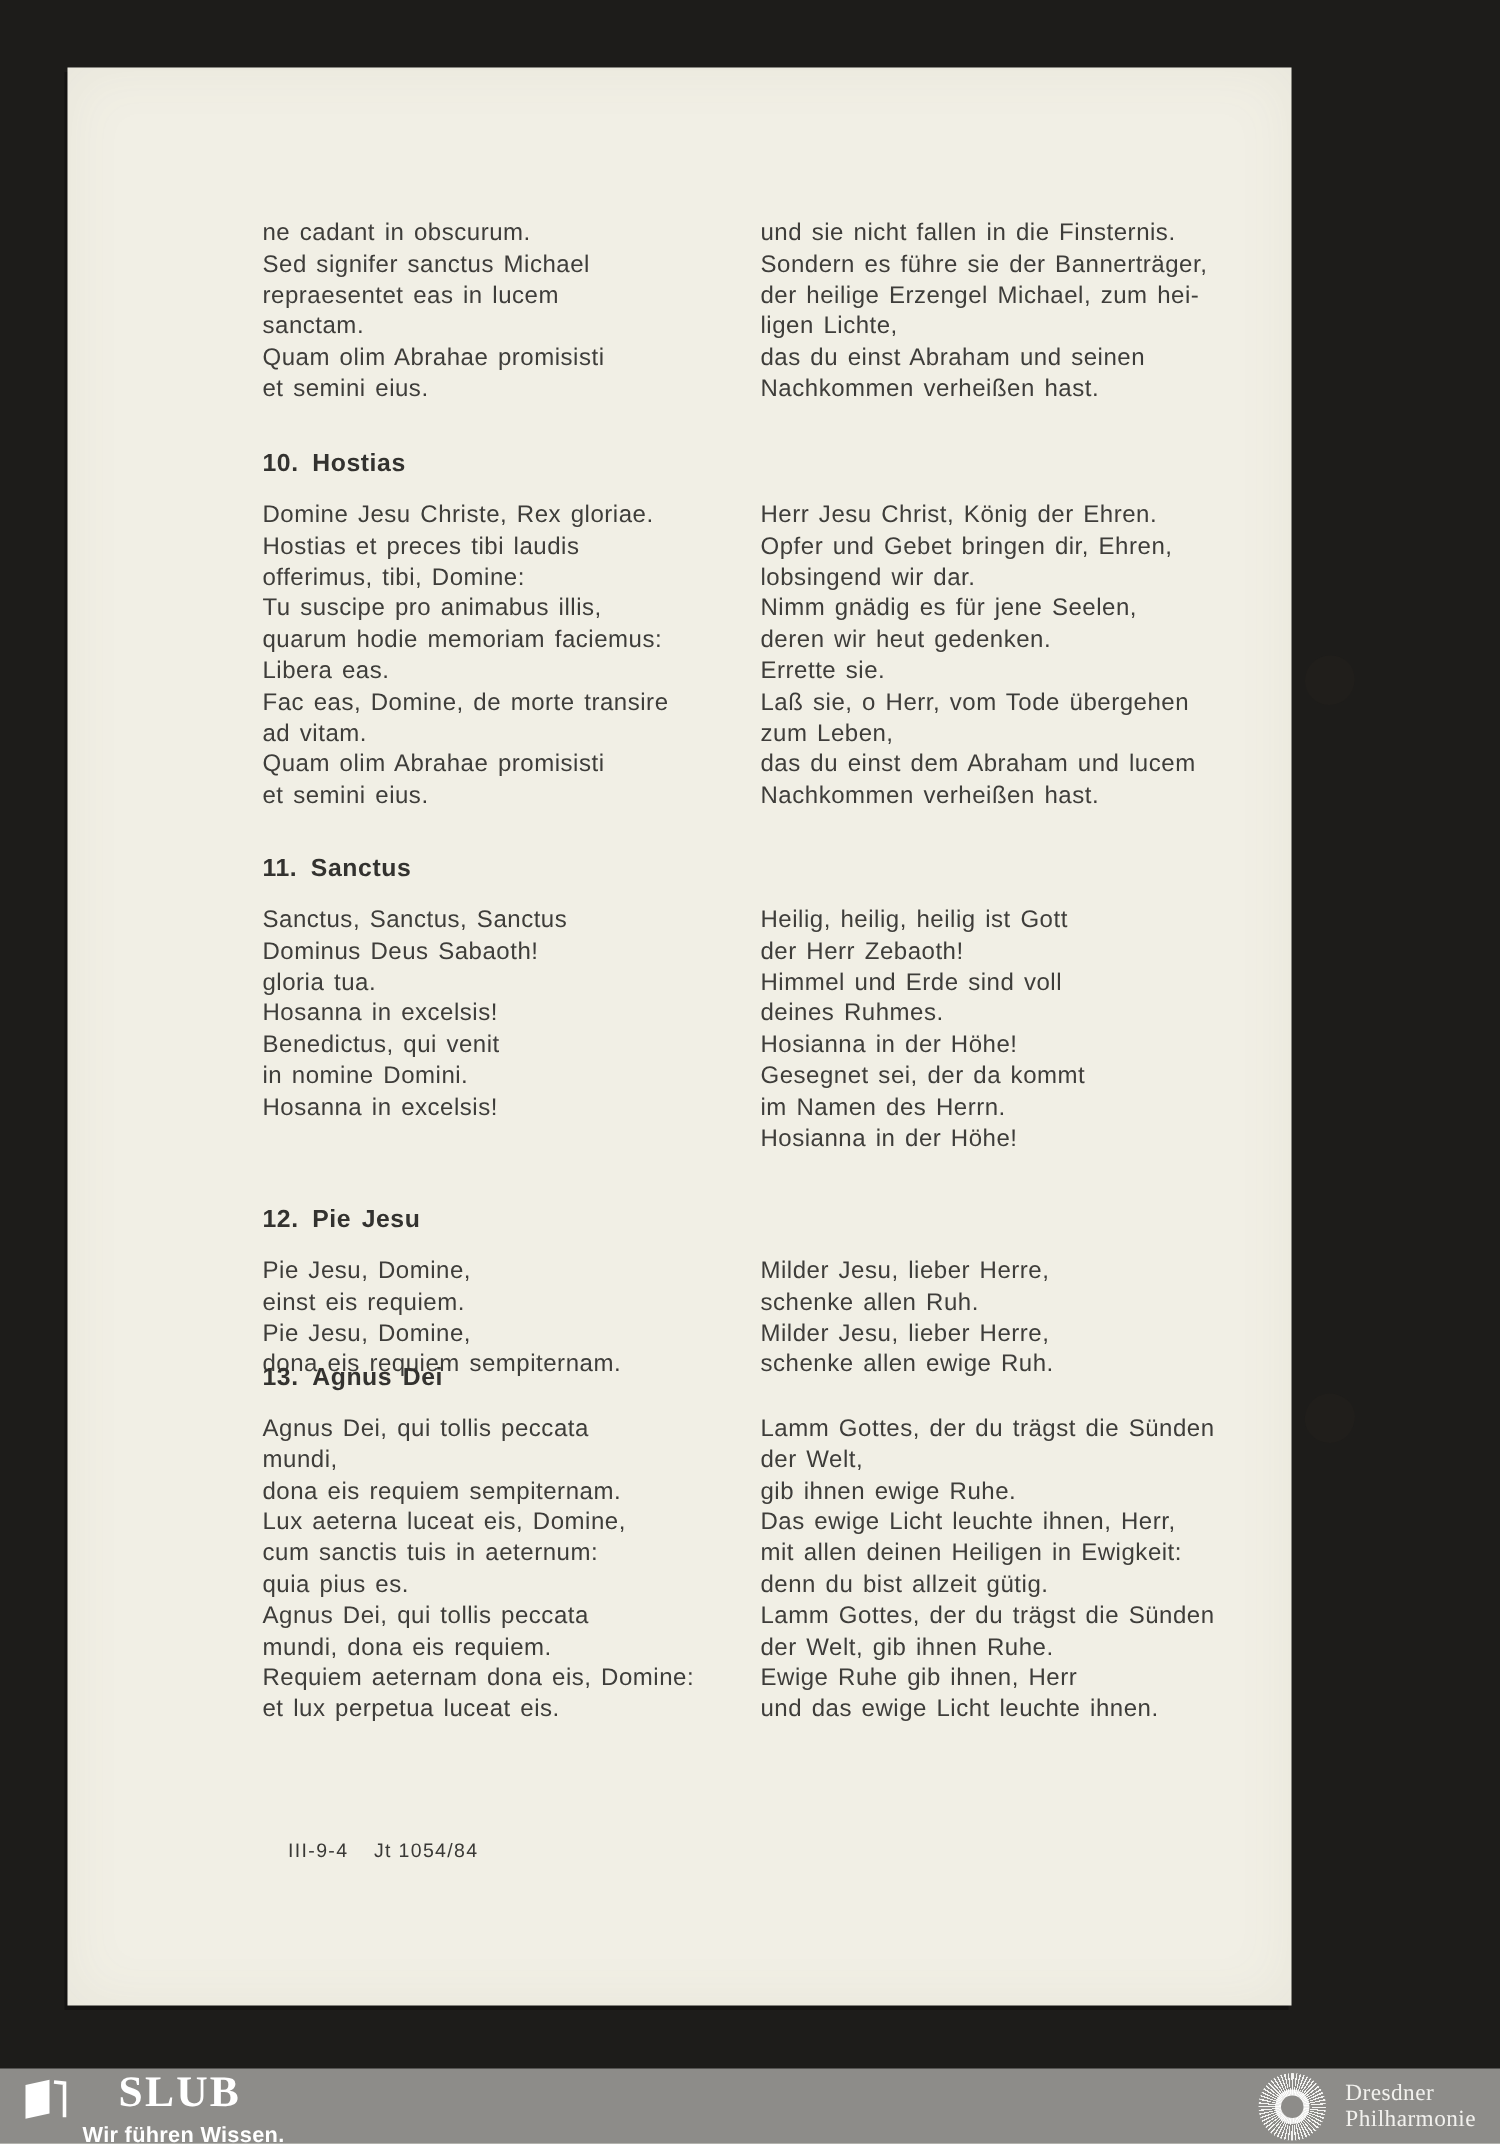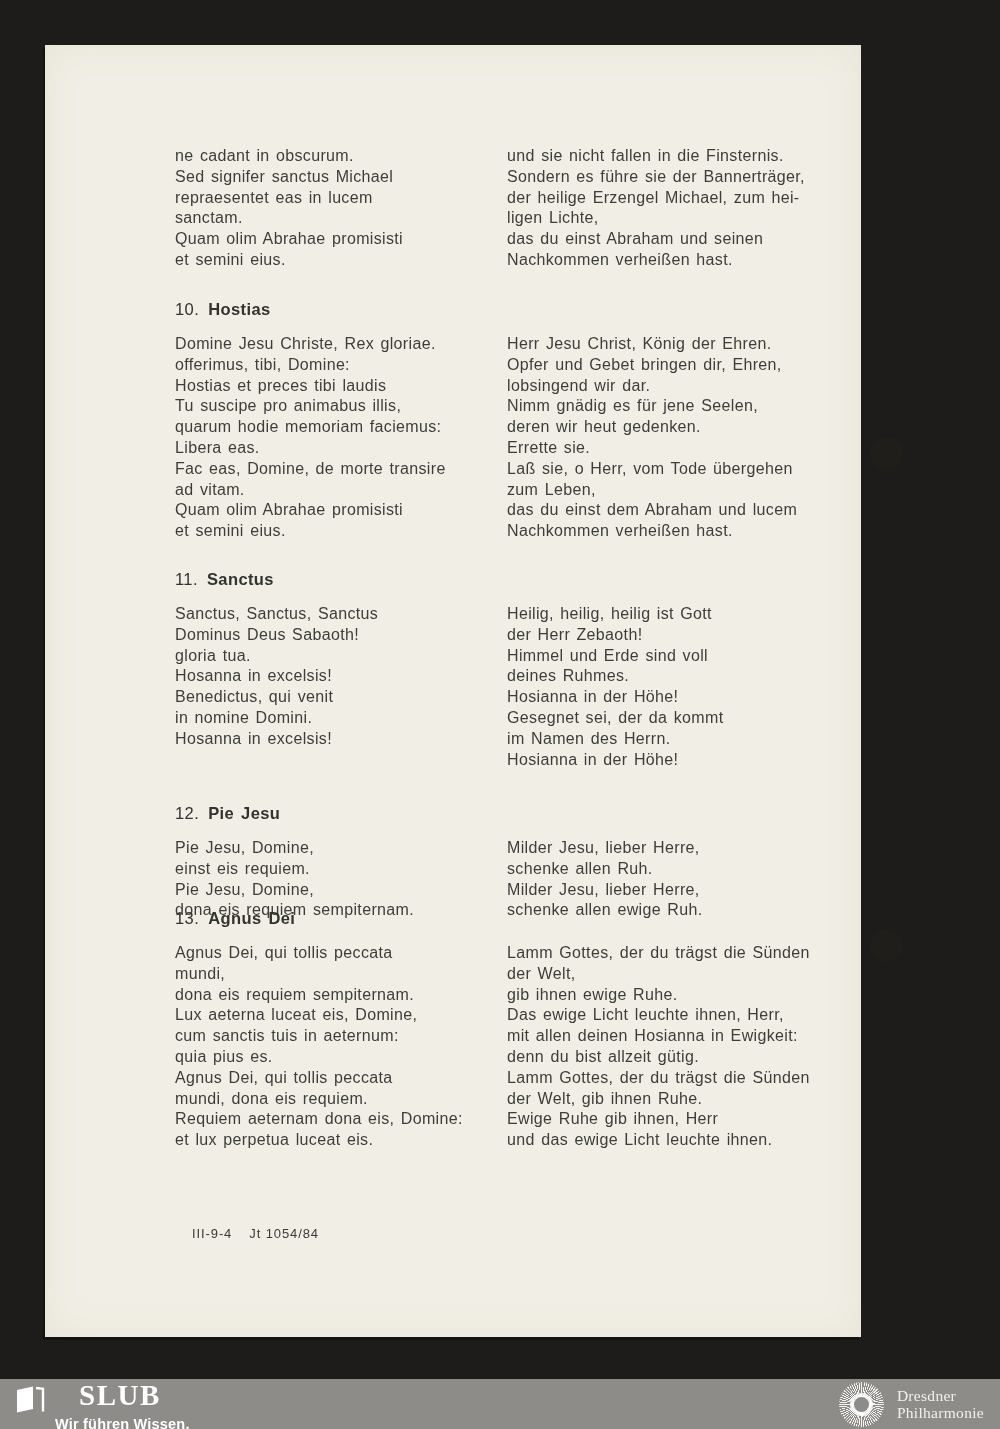--- a/index.html
+++ b/index.html
@@ -26,21 +26,21 @@
     left: 130px; right: 55px;
   }
   .heading {
     height: 22px;
     margin-bottom: 12px;
     font-size: 16.5px;
     color: #33322f;
     letter-spacing: 0.4px;
     word-spacing: 2px;
   }
-  .heading .num { font-weight: normal; margin-right: 9px; }
+  .heading .num { font-weight: bold; margin-right: 9px; }
   .heading .ttl { font-weight: bold; }
   .cols { display: flex; }
   .col-latin { width: 332px; flex: 0 0 332px; }
   .col-german { flex: 1; }
   .line {
     font-size: 16px;
     line-height: 20.8px;
     color: #3e3d3a;
     letter-spacing: 0.35px;
     word-spacing: 1.6px;
@@ -151,22 +151,22 @@
       </div>
     </section>
 
     <section class="sec" style="top:255px">
       <div class="heading">
         <span class="num">10.</span><span class="ttl">Hostias</span>
       </div>
       <div class="cols">
         <div class="col-latin">
             <div class="line">Domine Jesu Christe, Rex gloriae.</div>
+            <div class="line">Hostias et preces tibi laudis</div>
             <div class="line">offerimus, tibi, Domine:</div>
-            <div class="line">Hostias et preces tibi laudis</div>
             <div class="line">Tu suscipe pro animabus illis,</div>
             <div class="line">quarum hodie memoriam faciemus:</div>
             <div class="line">Libera eas.</div>
             <div class="line">Fac eas, Domine, de morte transire</div>
             <div class="line">ad vitam.</div>
             <div class="line">Quam olim Abrahae promisisti</div>
             <div class="line">et semini eius.</div>
           </div>
         <div class="col-german">
             <div class="line">Herr Jesu Christ, König der Ehren.</div>
@@ -245,21 +245,21 @@
             <div class="line">Agnus Dei, qui tollis peccata</div>
             <div class="line">mundi, dona eis requiem.</div>
             <div class="line">Requiem aeternam dona eis, Domine:</div>
             <div class="line">et lux perpetua luceat eis.</div>
           </div>
         <div class="col-german">
             <div class="line">Lamm Gottes, der du trägst die Sünden</div>
             <div class="line">der Welt,</div>
             <div class="line">gib ihnen ewige Ruhe.</div>
             <div class="line">Das ewige Licht leuchte ihnen, Herr,</div>
-            <div class="line">mit allen deinen Hosianna in Ewigkeit:</div>
+            <div class="line">mit allen deinen Heiligen in Ewigkeit:</div>
             <div class="line">denn du bist allzeit gütig.</div>
             <div class="line">Lamm Gottes, der du trägst die Sünden</div>
             <div class="line">der Welt, gib ihnen Ruhe.</div>
             <div class="line">Ewige Ruhe gib ihnen, Herr</div>
             <div class="line">und das ewige Licht leuchte ihnen.</div>
           </div>
       </div>
     </section>
 
     <div class="footnote">

